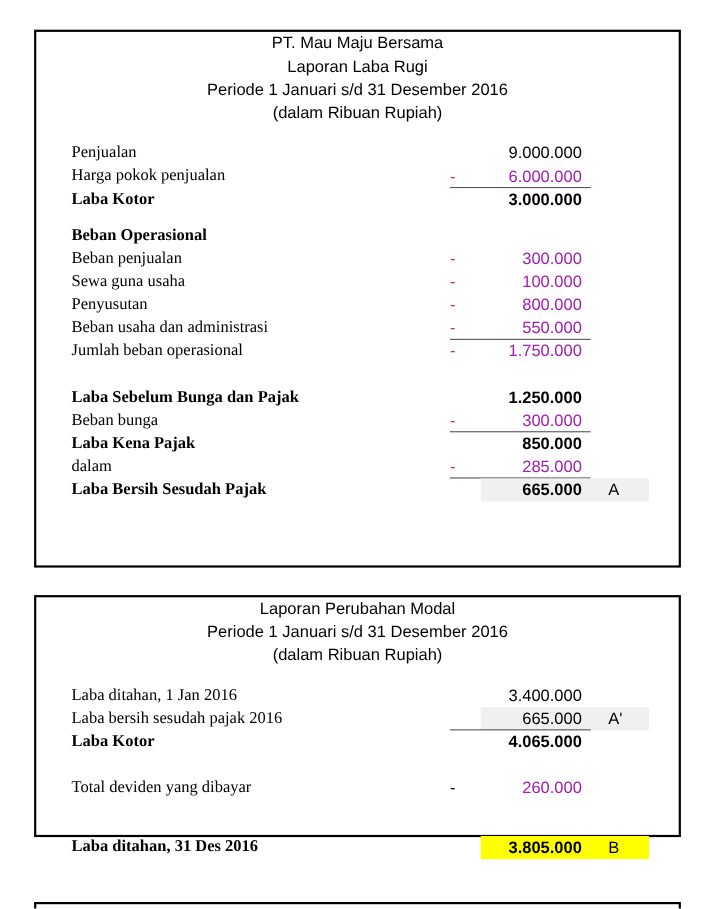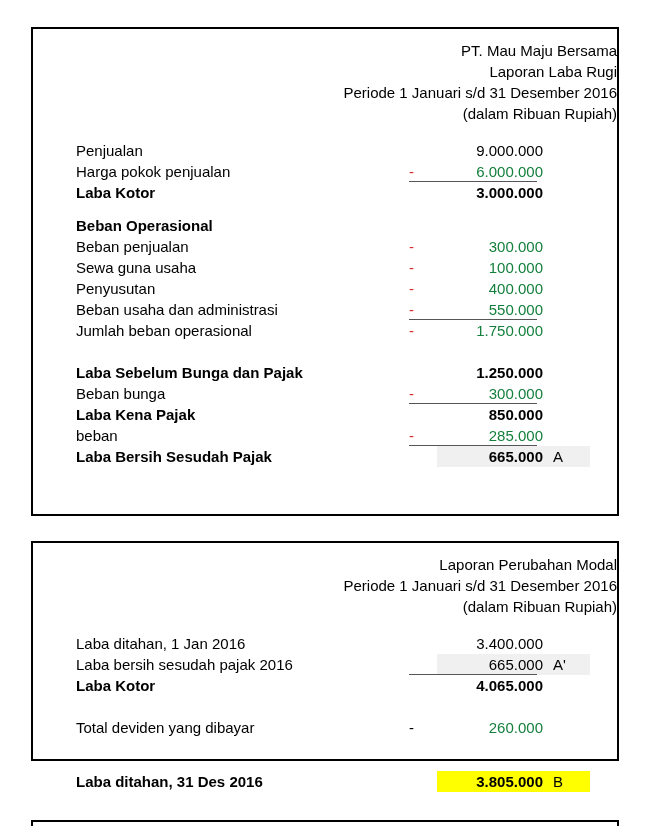--- a/index.html
+++ b/index.html
@@ -23,72 +23,72 @@
     border: 2px solid #000000;
     box-sizing: border-box;
     background: #ffffff;
   }
 
   #income-statement-box { top: 27px;  height: 489px; }
   #equity-statement-box { top: 541px; height: 220px; }
   #third-box           { top: 820px; height: 60px; }
 
   .report-header {
-    text-align: right;
+    text-align: center;
     font-size: 15px;
     line-height: 21px;
-    padding-top: 11px;
   }
   .report-header .hline { display: block; white-space: pre; }
 
   .rows {
     position: relative;
     padding-top: 16px;
   }
 
   .row {
     position: relative;
     height: 21px;
     line-height: 21px;
     font-size: 15px;
     white-space: nowrap;
   }
   .row.spacer-sm { height: 12px; }
   .row.spacer-md { height: 21px; }
 
   .label {
     position: absolute;
-    left: 43px;
-    top: 0;
+    left: 32px;
+    top: 0;
+    font-family: Liberation Serif, serif;
   }
   .sign {
     position: absolute;
     left: 376px;
     top: 0;
     text-align: left;
     color: #dd2b2b;
   }
   .sign.dark { color: #000000; }
   .amount {
     position: absolute;
-    left: 336px;
+    left: 322px;
     width: 174px;
     top: 0;
     text-align: right;
   }
   .marker {
     position: absolute;
     left: 520px;
     top: 0;
     text-align: left;
     font-size: 15px;
   }
 
   .bold { font-weight: bold; }
-  .neg  { color: #15803d; }
+  .neg  { color: #a21caf; }
 
   
   .rule-under::after {
     content: "";
     position: absolute;
     left: 376px;
     right: 80px;
     bottom: 0px;
     border-bottom: 1px solid #555555;
   }
@@ -162,21 +162,21 @@
 
     <div class="row">
       <span class="label">Sewa guna usaha</span>
       <span class="sign">-</span>
       <span class="amount neg">100.000</span>
     </div>
 
     <div class="row">
       <span class="label">Penyusutan</span>
       <span class="sign">-</span>
-      <span class="amount neg">400.000</span>
+      <span class="amount neg">800.000</span>
     </div>
 
     <div class="row rule-under">
       <span class="label">Beban usaha dan administrasi</span>
       <span class="sign">-</span>
       <span class="amount neg">550.000</span>
     </div>
 
     <div class="row">
       <span class="label">Jumlah beban operasional</span>
@@ -196,21 +196,21 @@
       <span class="sign">-</span>
       <span class="amount neg">300.000</span>
     </div>
 
     <div class="row">
       <span class="label bold">Laba Kena Pajak</span>
       <span class="amount bold">850.000</span>
     </div>
 
     <div class="row rule-under">
-      <span class="label">beban</span>
+      <span class="label">dalam</span>
       <span class="sign">-</span>
       <span class="amount neg">285.000</span>
     </div>
 
     <div class="row">
       <span class="hl hl-gray"></span>
       <span class="label bold">Laba Bersih Sesudah Pajak</span>
       <span class="amount bold">665.000</span>
       <span class="marker">A</span>
     </div>

